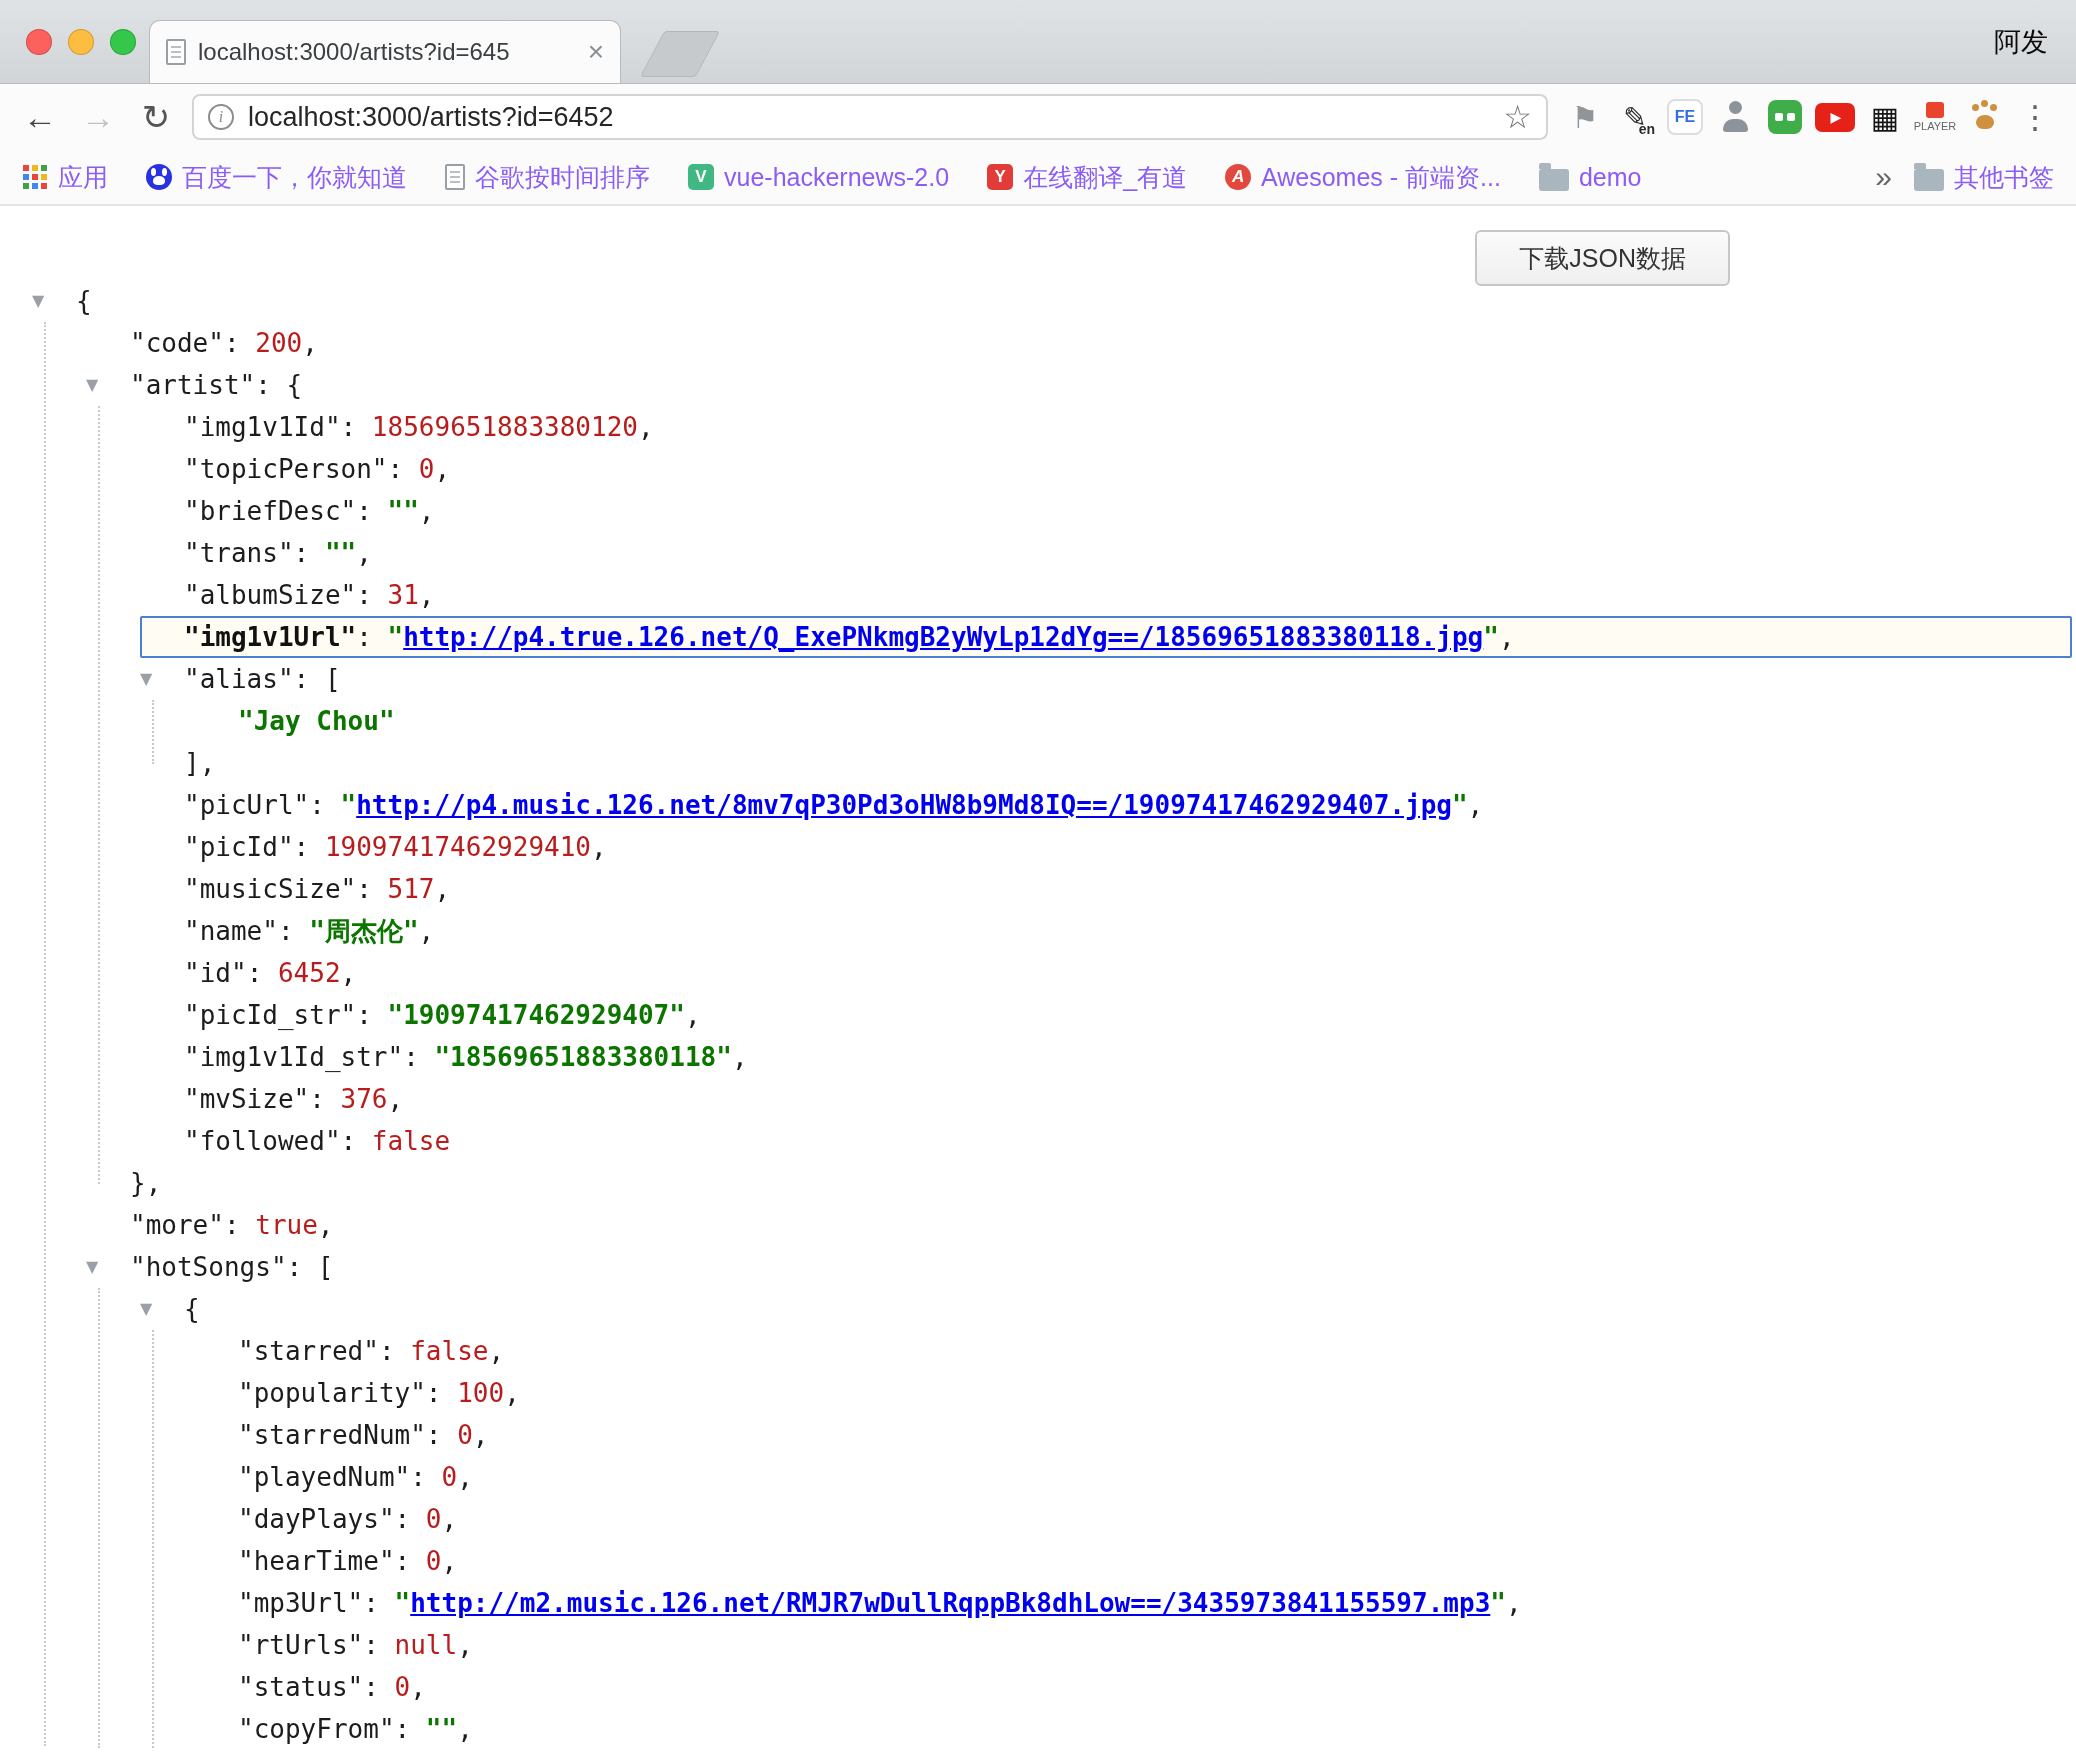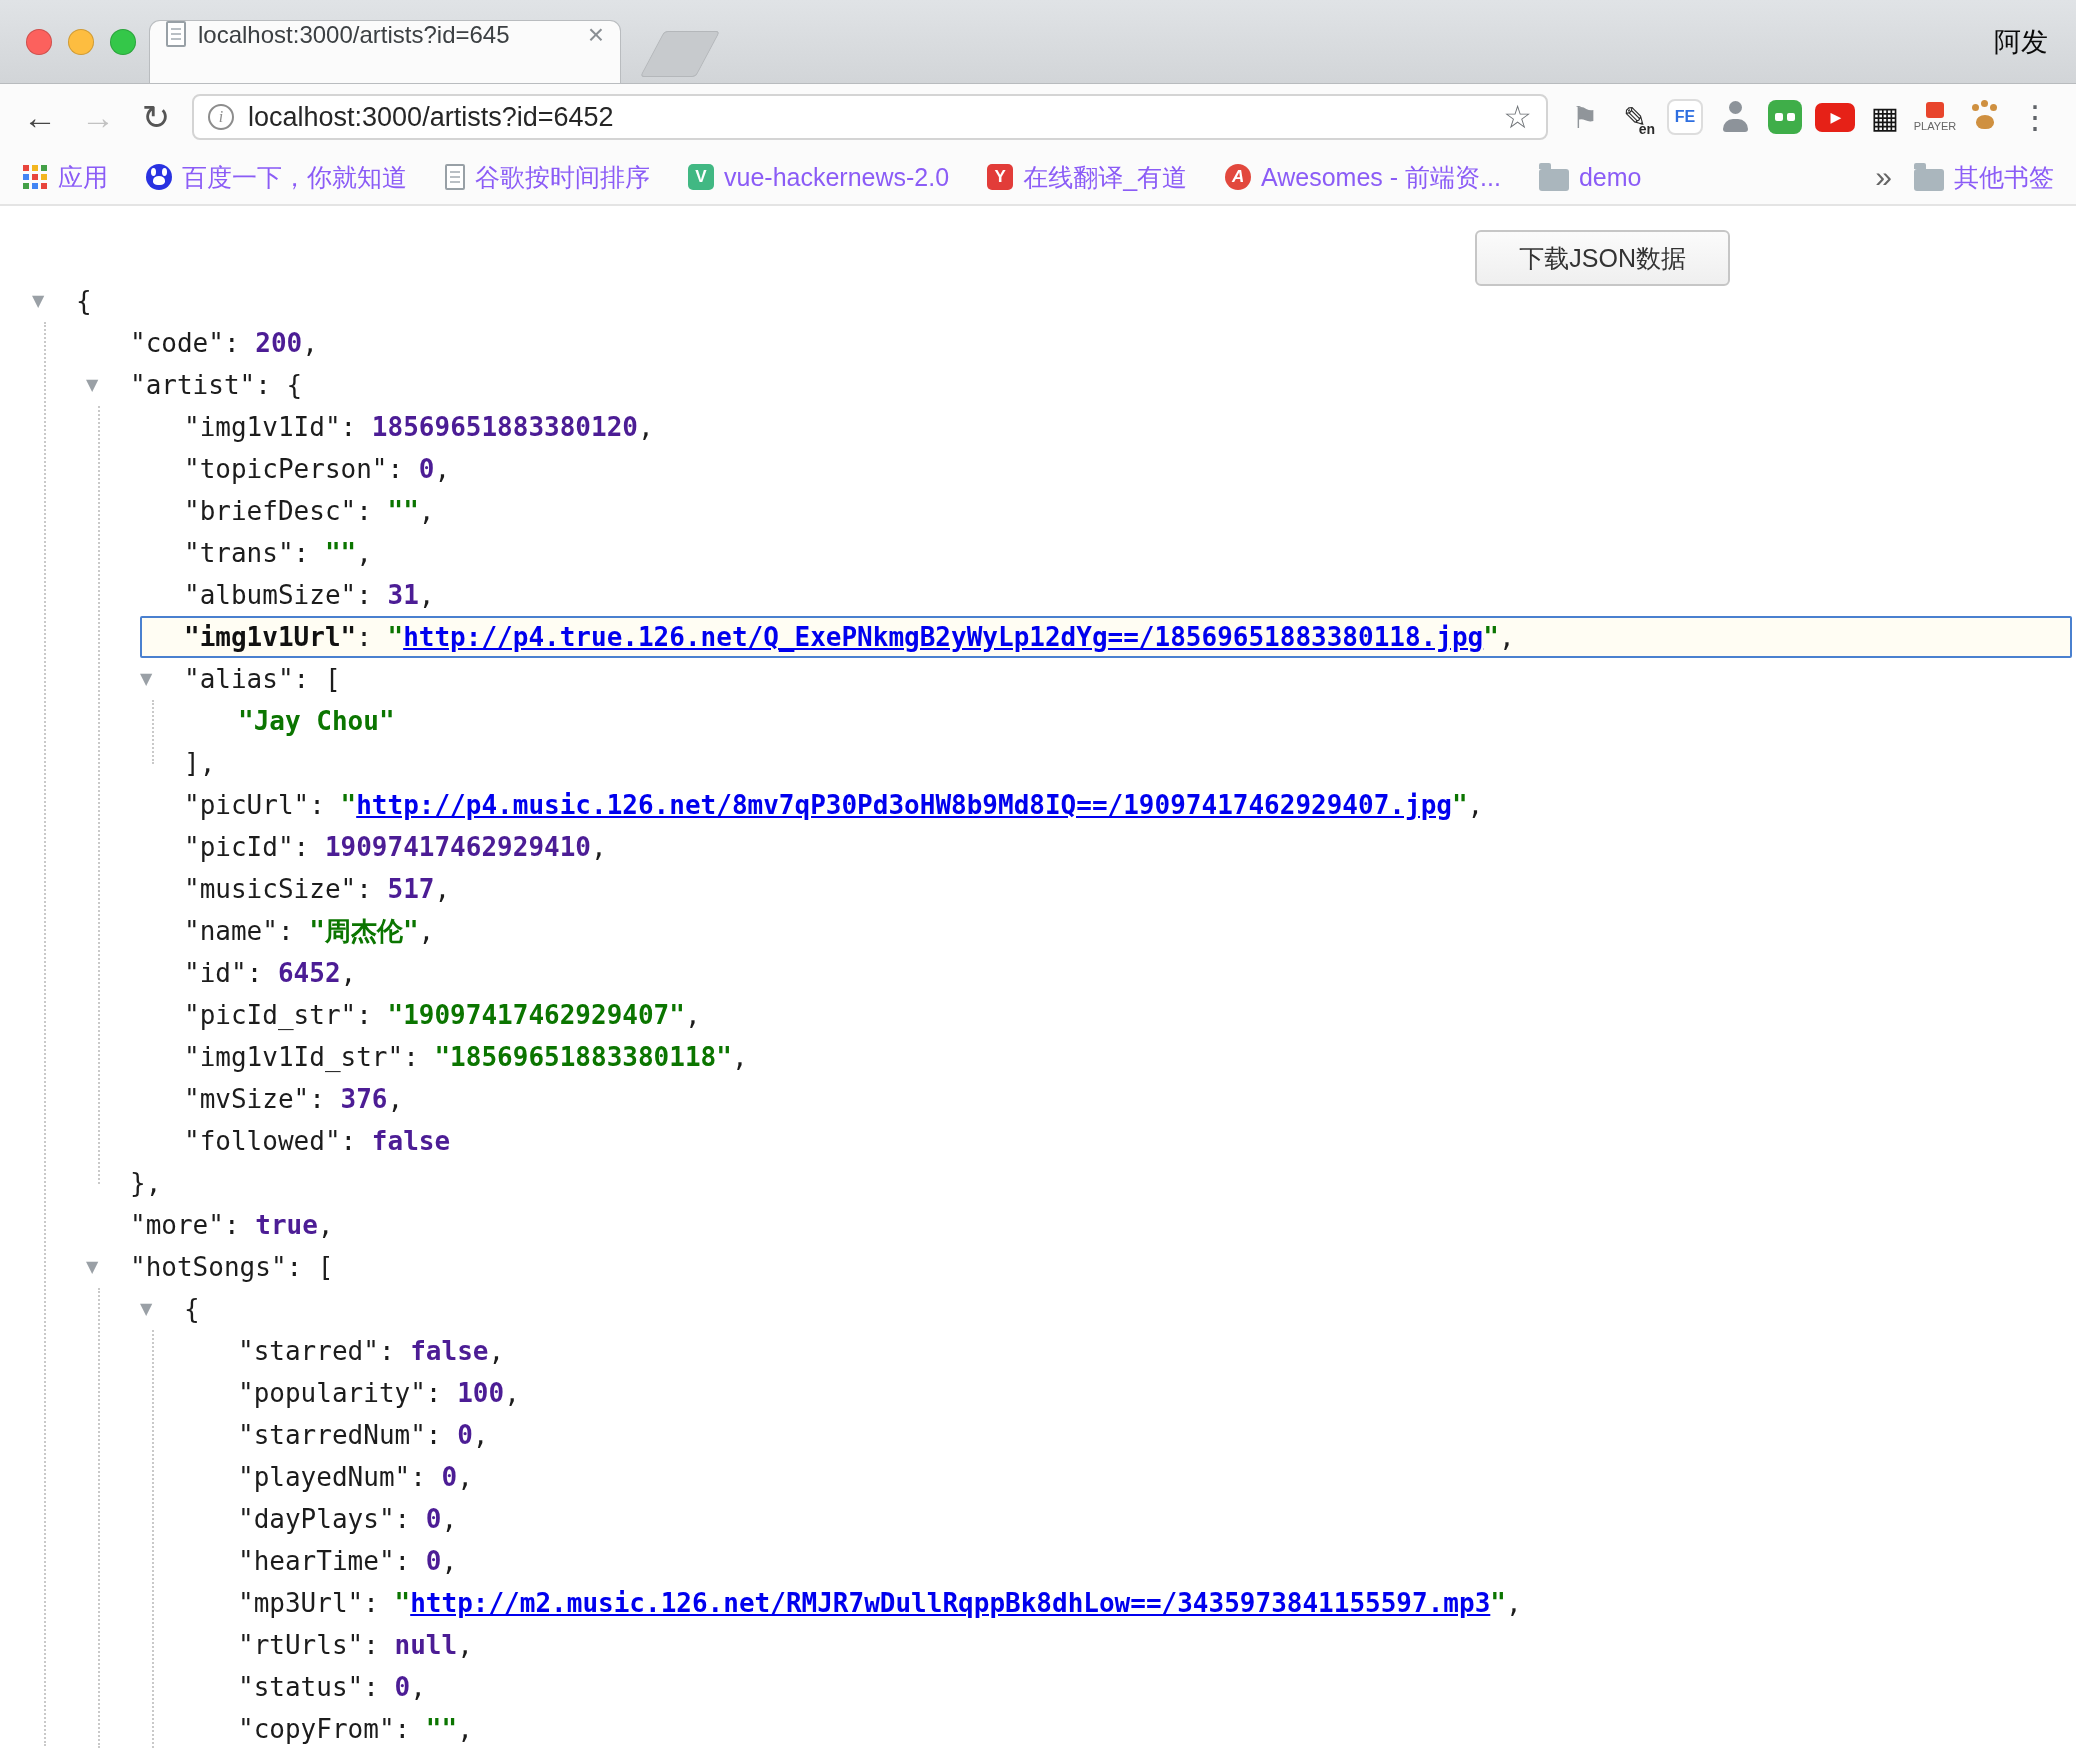--- a/index.html
+++ b/index.html
@@ -6,21 +6,21 @@
   html,body { width:2076px; height:1754px; overflow:hidden; background:#fff;
     font-family:"Liberation Sans", sans-serif; }
 
   
   .titlebar { position:relative; height:84px;
     background:linear-gradient(#e0e3e6,#d2d5d8); border-bottom:1px solid #b8bbbe; }
   .traffic { position:absolute; left:26px; top:29px; display:flex; gap:16px; }
   .tl { width:26px; height:26px; border-radius:50%; box-shadow:inset 0 0 0 1px rgba(0,0,0,.18); }
   .tl-close{ background:#fc615d; } .tl-min{ background:#fdbd40; } .tl-zoom{ background:#34c749; }
   .tab { position:absolute; left:150px; bottom:0; width:470px; height:62px; background:#fbfbfb;
-    border-radius:10px 10px 0 0; box-shadow:0 0 0 1px #b9bcbf; display:flex; 
+    border-radius:10px 10px 0 0; box-shadow:0 0 0 1px #b9bcbf; display:flex; align-items:center;
     padding:0 16px; gap:12px;margin-top:40px; }
   .tab-title { flex:1; font-size:24px; color:#3c4043; white-space:nowrap; overflow:hidden; }
   .tab-close { font-size:28px; color:#8a8f94; line-height:1; }
   .newtab { position:absolute; left:652px; bottom:6px; width:56px; height:46px; background:#c7cacd;
     border-radius:4px; transform:skewX(-28deg); box-shadow:inset 0 0 0 1px #b4b7ba; }
   .profile { position:absolute; right:28px; top:0; height:84px; line-height:84px; font-size:27px; color:#0a0a0a; }
 
   
   .toolbar { height:66px; background:#fbfbfb; display:flex; align-items:center; padding:0 18px; gap:14px; }
   .nav { font-size:34px; width:44px; text-align:center; flex:0 0 auto; }
@@ -104,21 +104,21 @@
   .json-viewer { position:absolute; top:74px; left:0; right:0; }
   .json-lines { position:relative; }
   .guide { position:absolute; width:0; border-left:2px dotted #c9c9c9; }
   .json-line { height:42px; line-height:42px; white-space:pre;
     font-family:"DejaVu Sans Mono", monospace; font-size:26px; color:#1c1c1c; }
   .expander { display:inline-block; width:44px; margin-left:-44px; color:#9aa0a6; font-size:16px;
     vertical-align:4px; font-family:"DejaVu Sans", sans-serif; }
   .t-k  { color:#1c1c1c; }
   .t-kb { color:#111; font-weight:bold; }
   .t-p  { color:#1c1c1c; }
-  .t-n, .t-b, .t-u { color:#4c1d95; font-weight:bold; }
+  .t-n, .t-b, .t-u { color:#b91c1c; font-weight:normal; }
   .t-s  { color:#0B7500; font-weight:bold; }
   a.t-l { color:#0000EE; font-weight:bold; text-decoration:underline; }
   .json-line.hl { position:relative; }
   .json-line.hl::before { content:''; position:absolute; left:var(--hl-left,140px); right:4px; top:0; bottom:0;
     background:#fffdf3; border:2px solid #4a80cf; border-radius:2px; }
   .json-line.hl > span, .json-line.hl > a { position:relative; z-index:1; }
 </style>
 </head>
 <body>
 

